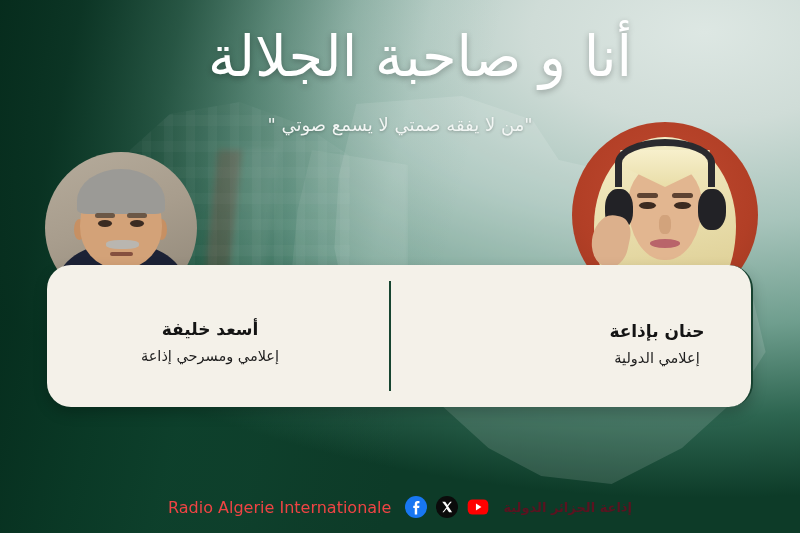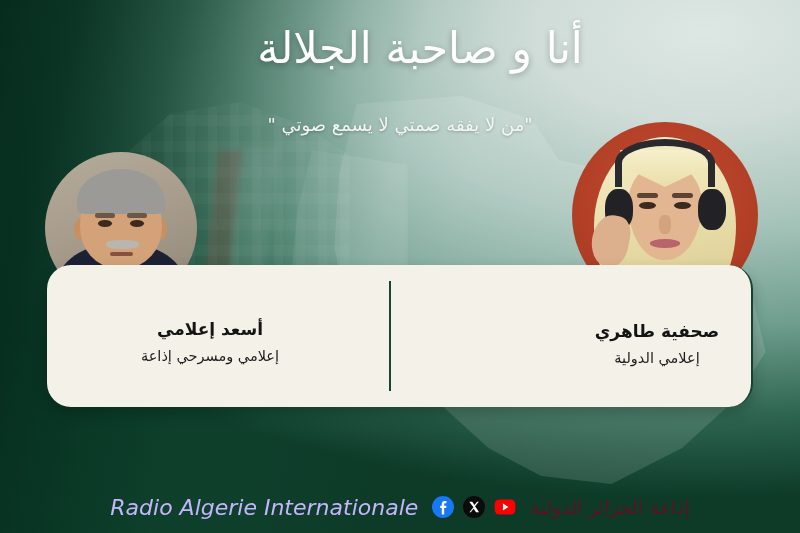--- a/index.html
+++ b/index.html
@@ -73,21 +73,21 @@
     width:62px;height:62px;
     display:flex;align-items:center;justify-content:center;
   }
   .logo svg{width:62px;height:62px;display:block;}
 
   
   .title{
     position:absolute;left:0;right:0;top:22px;
     text-align:center;
     color:#ffffff;
-    font-size:43px;line-height:1.25;
+    font-size:56px;line-height:1.25;
     font-weight:400;
     letter-spacing:.5px;
     text-shadow:0 2px 6px rgba(0,0,0,.28);
     direction:rtl;
     margin-left:40px;
   }
   .subtitle{
     position:absolute;left:0;right:0;top:112px;
     text-align:center;
     color:#f2f6f4;
@@ -214,22 +214,22 @@
   .w-cup{position:absolute;top:36%;width:15%;height:22%;background:#222226;border-radius:44%;}
   .w-cup.l{left:18%;}
   .w-cup.r{left:68%;}
 
   
   .footer{
     position:absolute;left:0;right:0;bottom:0;height:52px;
     display:flex;align-items:center;justify-content:center;gap:14px;
     direction:rtl;
   }
-  .f-ar{font-size:19px;color:#5a1320;font-weight:400;letter-spacing:0;text-align:right;}
-  .f-en{font-size:22px;color:#c4b5fd;font-family:"DejaVu Sans","Liberation Sans",sans-serif;direction:ltr;font-style:italic;}
+  .f-ar{font-size:13px;color:#5a1320;font-weight:700;letter-spacing:0;text-align:right;}
+  .f-en{font-size:16px;color:#ef4444;font-family:"DejaVu Sans","Liberation Sans",sans-serif;direction:ltr;}
   .socials{display:flex;align-items:center;gap:9px;direction:ltr;}
   .sic{width:22px;height:22px;display:block;}
 </style>
 </head>
 <body>
 
 <div class="stage">
 
   <div class="bg-base"></div>
   <div class="bg-map"></div>
@@ -279,26 +279,26 @@
       <div class="w-cup l"></div>
       <div class="w-cup r"></div>
       <div class="w-hand"></div>
     </div>
   </div>
 
   <div class="card"></div>
   <div class="card-divider"></div>
 
   <div class="person left">
-    <p class="p-name">أسعد إعلامي</p>
+    <p class="p-name">أسعد خليفة</p>
     <p class="p-role">إعلامي ومسرحي إذاعة</p>
   </div>
 
   <div class="person right">
-    <p class="p-name">صحفية طاهري</p>
+    <p class="p-name">حنان بإذاعة</p>
     <p class="p-role">إعلامي الدولية</p>
   </div>
 
   <div class="footer">
     <span class="f-ar">إذاعة الجزائر الدولية</span>
 
     <span class="socials">
       <a class="sic" href="#" aria-label="Facebook">
         <svg viewBox="0 0 32 32" width="22" height="22">
           <circle cx="16" cy="16" r="16" fill="#1877F2"></circle>

